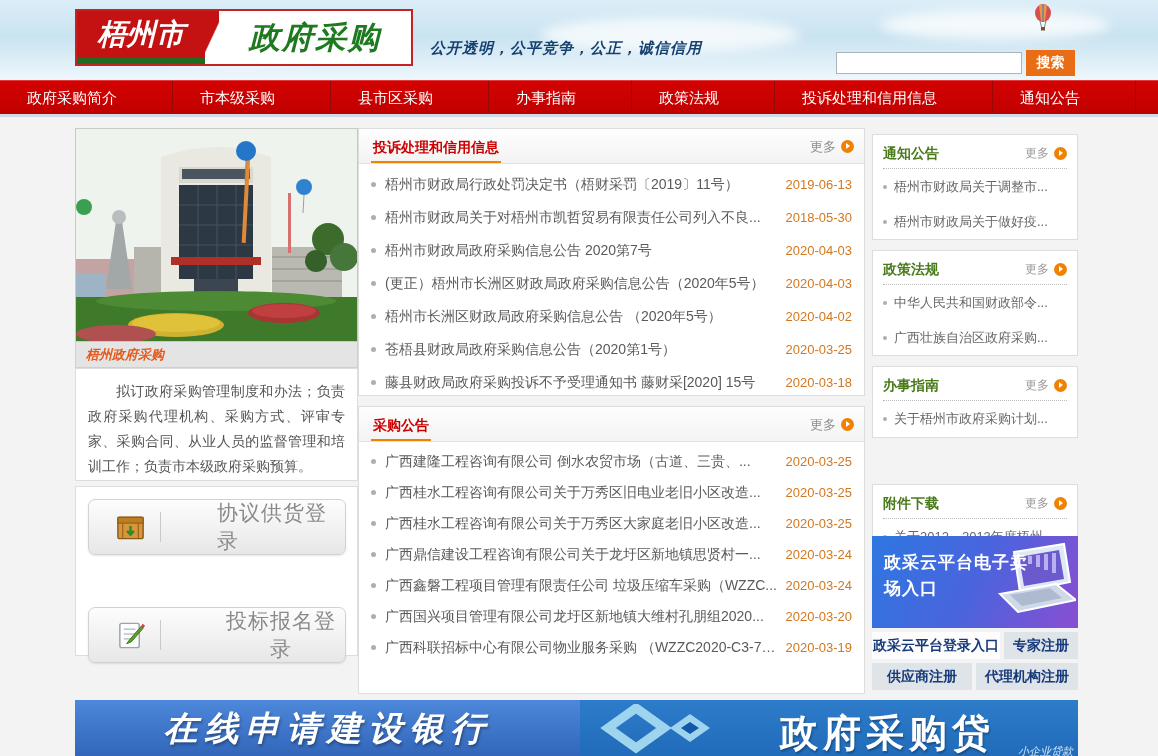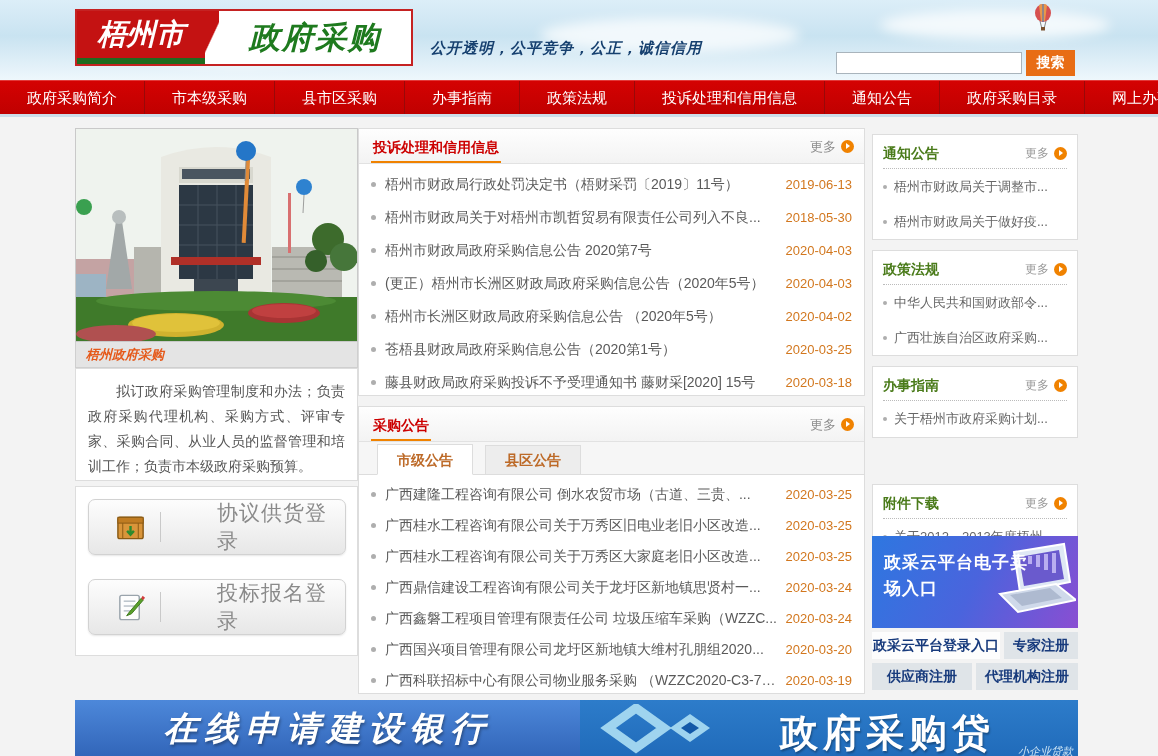--- a/index.html
+++ b/index.html
@@ -20,21 +20,21 @@
   .slogan { position:absolute; left:430px; top:39px; color:#16406f; font-size:15px; font-weight:bold; font-style:italic; letter-spacing:1px; }
   .search-input { position:absolute; left:836px; top:52px; width:186px; height:22px; border:1px solid #a9b4bc; background:#fff; padding:0 6px; font-size:13px; }
   .search-btn { position:absolute; left:1026px; top:50px; width:49px; height:26px; background:#e86d15; color:#fff; border:none;
     font-size:14px; font-weight:bold; cursor:pointer; font-family:"Liberation Sans",sans-serif; }
   .balloon { position:absolute; left:1032px; top:3px; }
 
   
   .nav { position:absolute; left:0; top:80px; width:1158px; height:34px;
     background:linear-gradient(180deg,#d40202 0%,#c00000 100%); border-top:1px solid #e23a3a; display:flex; }
   .nav-item { padding:0 27px; line-height:33px; color:#fff; font-size:15px; cursor:pointer; white-space:nowrap; }
-  .nav-item + .nav-item { border-left:1px solid #990808; }
+  .nav-item + .nav-item { border-left:1px solid #990808;margin-left:28px; }
   .nav-underline { position:absolute; left:0; top:114px; width:1158px; height:3px; background:#ccdde9; }
 
   
   .panel { position:absolute; background:#fff; border:1px solid #dddddd; }
   .phead { position:relative; height:35px; background:linear-gradient(180deg,#fefefe,#f3f3f3); border-bottom:1px solid #e2e2e2; }
   .ptitle { position:absolute; left:12px; top:0; height:34px; line-height:36px; font-size:14px; font-weight:bold; color:#cc0000;
     border-bottom:2px solid #f08200; padding:0 2px; }
   .more { position:absolute; right:10px; top:0; height:35px; display:flex; align-items:center; cursor:pointer; }
   .more-txt { font-size:13px; color:#8c8c8c; }
   .mico { width:13px; height:13px; background:#f08200; border-radius:50%; position:relative; margin-left:5px; }
@@ -194,21 +194,21 @@
       <svg width="32" height="32" viewBox="0 0 32 32">
         <rect x="3" y="6" width="26" height="22" rx="2" fill="#d9953a" stroke="#8a5a14" stroke-width="1.5"></rect>
         <rect x="3" y="6" width="26" height="6" fill="#c07c22" stroke="#8a5a14" stroke-width="1"></rect>
         <line x1="8" y1="12" x2="8" y2="28" stroke="#8a5a14" stroke-width="1"></line>
         <line x1="24" y1="12" x2="24" y2="28" stroke="#8a5a14" stroke-width="1"></line>
         <path d="M16 15 L16 23 M12.5 20 L16 24 L19.5 20" stroke="#2e8a2e" stroke-width="2.5" fill="none"></path>
       </svg>
       <div class="login-div"></div>
       <span class="login-lbl">协议供货登录</span>
     </div>
-    <div class="login-btn" style="top:92px;">
+    <div class="login-btn" style="top:120px;text-align:center;">
       <svg width="32" height="32" viewBox="0 0 32 32">
         <rect x="5" y="4" width="20" height="25" rx="2" fill="#fdfdfd" stroke="#9aa4ac" stroke-width="1.5"></rect>
         <line x1="9" y1="10" x2="21" y2="10" stroke="#b8c0c8" stroke-width="1.5"></line>
         <line x1="9" y1="15" x2="21" y2="15" stroke="#b8c0c8" stroke-width="1.5"></line>
         <line x1="9" y1="20" x2="16" y2="20" stroke="#b8c0c8" stroke-width="1.5"></line>
         <path d="M27 7 L15 21 L12 25 L17 23 L29 9 Z" fill="#5aa02c" stroke="#3e7a1c" stroke-width="1"></path>
         <path d="M27 7 L29 9 L31 6.5 L28.5 4.5 Z" fill="#d23c3c"></path>
       </svg>
       <div class="login-div"></div>
       <span class="login-lbl">投标报名登录</span>
@@ -262,24 +262,20 @@
     </div>
   </div>
 
   <div class="panel" style="left:358px;top:406px;width:507px;height:288px;">
     <div class="phead">
       <div class="ptitle">采购公告</div>
       <div class="more">
         <span class="more-txt">更多</span>
         <span class="mico"></span>
       </div>
-    </div>
-    <div class="tabs">
-      <div class="tab active">市级公告</div>
-      <div class="tab idle">县区公告</div>
     </div>
     <div class="list">
       <div class="row a-row">
         <span class="blt"></span>
         <span class="row-txt">广西建隆工程咨询有限公司 倒水农贸市场（古道、三贵、...</span>
         <span class="row-date">2020-03-25</span>
       </div>
       <div class="row a-row">
         <span class="blt"></span>
         <span class="row-txt">广西桂水工程咨询有限公司关于万秀区旧电业老旧小区改造...</span>

